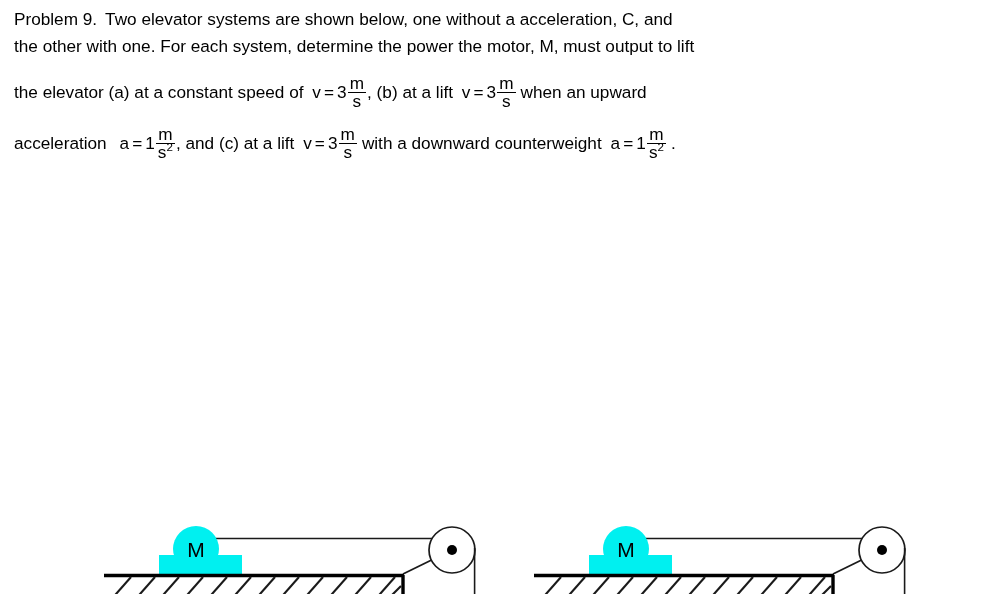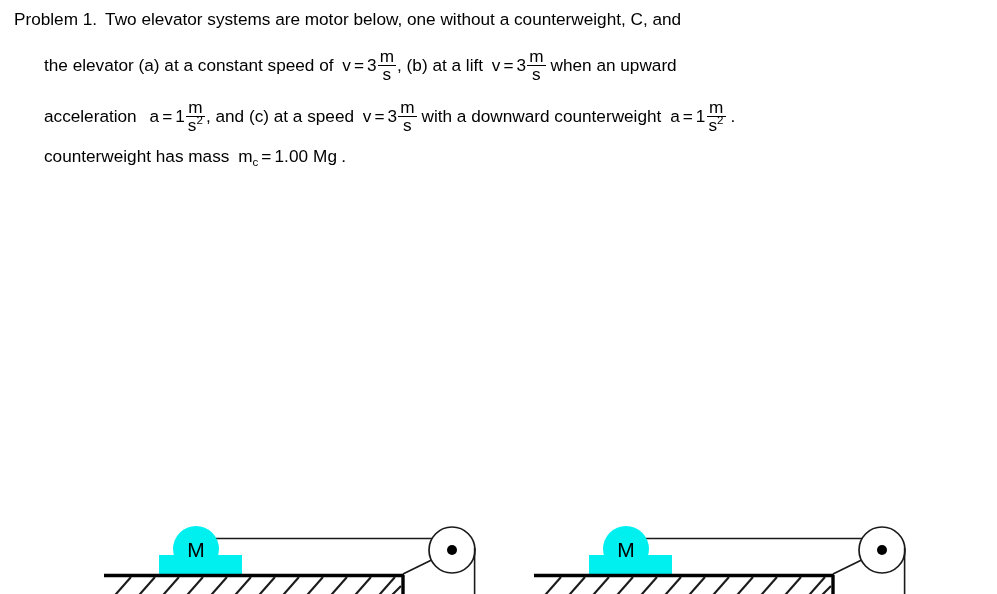--- a/index.html
+++ b/index.html
@@ -29,21 +29,21 @@
     width: 975px;
     font-size: 17.2px;
     line-height: 1.0;
     color: #000;
   }
   .tline {
     display: block;
     white-space: nowrap;
   }
   .tline.plain { line-height: 27px; }
-  .tline.math  { line-height: 27px; padding-top: 15px; margin-left: 30px; }
+  .tline.math  { line-height: 27px; padding-top: 15px; }
 
   
   .mi {
     font-family: "Liberation Sans", sans-serif;
     font-size: 17.2px;
     letter-spacing: 0.1px;
   }
   .eq { padding: 0 3px 0 3px; }
   .frac {
     display: inline-block;
@@ -95,42 +95,41 @@
   }
 </style>
 </head>
 <body>
 
 <div id="page">
 
   <div id="statement">
 
     <span class="tline plain">
-      <span>Problem 1.</span><span class="nbsp"></span><span class="nbsp"></span><span>Two elevator systems are motor below, one without a counterweight, C, and</span>
-    </span>
-
+      <span>Problem 9.</span><span class="nbsp"></span><span class="nbsp"></span><span>Two elevator systems are shown below, one without a acceleration, C, and</span>
+    </span>
+
+    <span class="tline plain">
+      <span>the other with one.  For each system, determine the power the motor, M, must output to lift</span>
+    </span>
 
     <span class="tline math">
       <span>the elevator (a) at a constant speed of</span><span class="nbsp"></span>
       <span class="mi">v</span><span class="eq">=</span><span class="mi">3</span><span class="frac"><span class="num">m</span><span class="bar"></span><span class="den">s</span></span><span>, (b) at a lift</span><span class="nbsp"></span>
       <span class="mi">v</span><span class="eq">=</span><span class="mi">3</span><span class="frac"><span class="num">m</span><span class="bar"></span><span class="den">s</span></span><span class="nbsp"></span><span>when an upward</span>
     </span>
 
     <span class="tline math">
       <span>acceleration</span><span class="nbsp"></span><span class="nbsp"></span>
-      <span class="mi">a</span><span class="eq">=</span><span class="mi">1</span><span class="frac"><span class="num">m</span><span class="bar"></span><span class="den"><span>s</span><span class="sup">2</span></span></span><span>, and (c) at a speed</span><span class="nbsp"></span>
+      <span class="mi">a</span><span class="eq">=</span><span class="mi">1</span><span class="frac"><span class="num">m</span><span class="bar"></span><span class="den"><span>s</span><span class="sup">2</span></span></span><span>, and (c) at a lift</span><span class="nbsp"></span>
       <span class="mi">v</span><span class="eq">=</span><span class="mi">3</span><span class="frac"><span class="num">m</span><span class="bar"></span><span class="den">s</span></span><span class="nbsp"></span><span>with a downward counterweight</span><span class="nbsp"></span>
       <span class="mi">a</span><span class="eq">=</span><span class="mi">1</span><span class="frac"><span class="num">m</span><span class="bar"></span><span class="den"><span>s</span><span class="sup">2</span></span></span><span class="nbsp"></span><span>.</span>
     </span>
 
 
-    <span class="tline math" style="padding-top:8px;">
-      <span>counterweight has mass</span><span class="nbsp"></span>
-      <span class="mi">m</span><span class="sub">c</span><span class="eq">=</span><span class="mi">1.00 Mg</span><span class="nbsp"></span><span>.</span>
-    </span>
 
   </div>
 
   <div id="figures">
     <svg width="997" height="336" viewBox="0 0 997 336" xmlns="http://www.w3.org/2000/svg">
 
       <g>
 
         <line x1="213" y1="280.5" x2="449" y2="280.5" stroke="#1a1a1a" stroke-width="1.6"></line>
 

